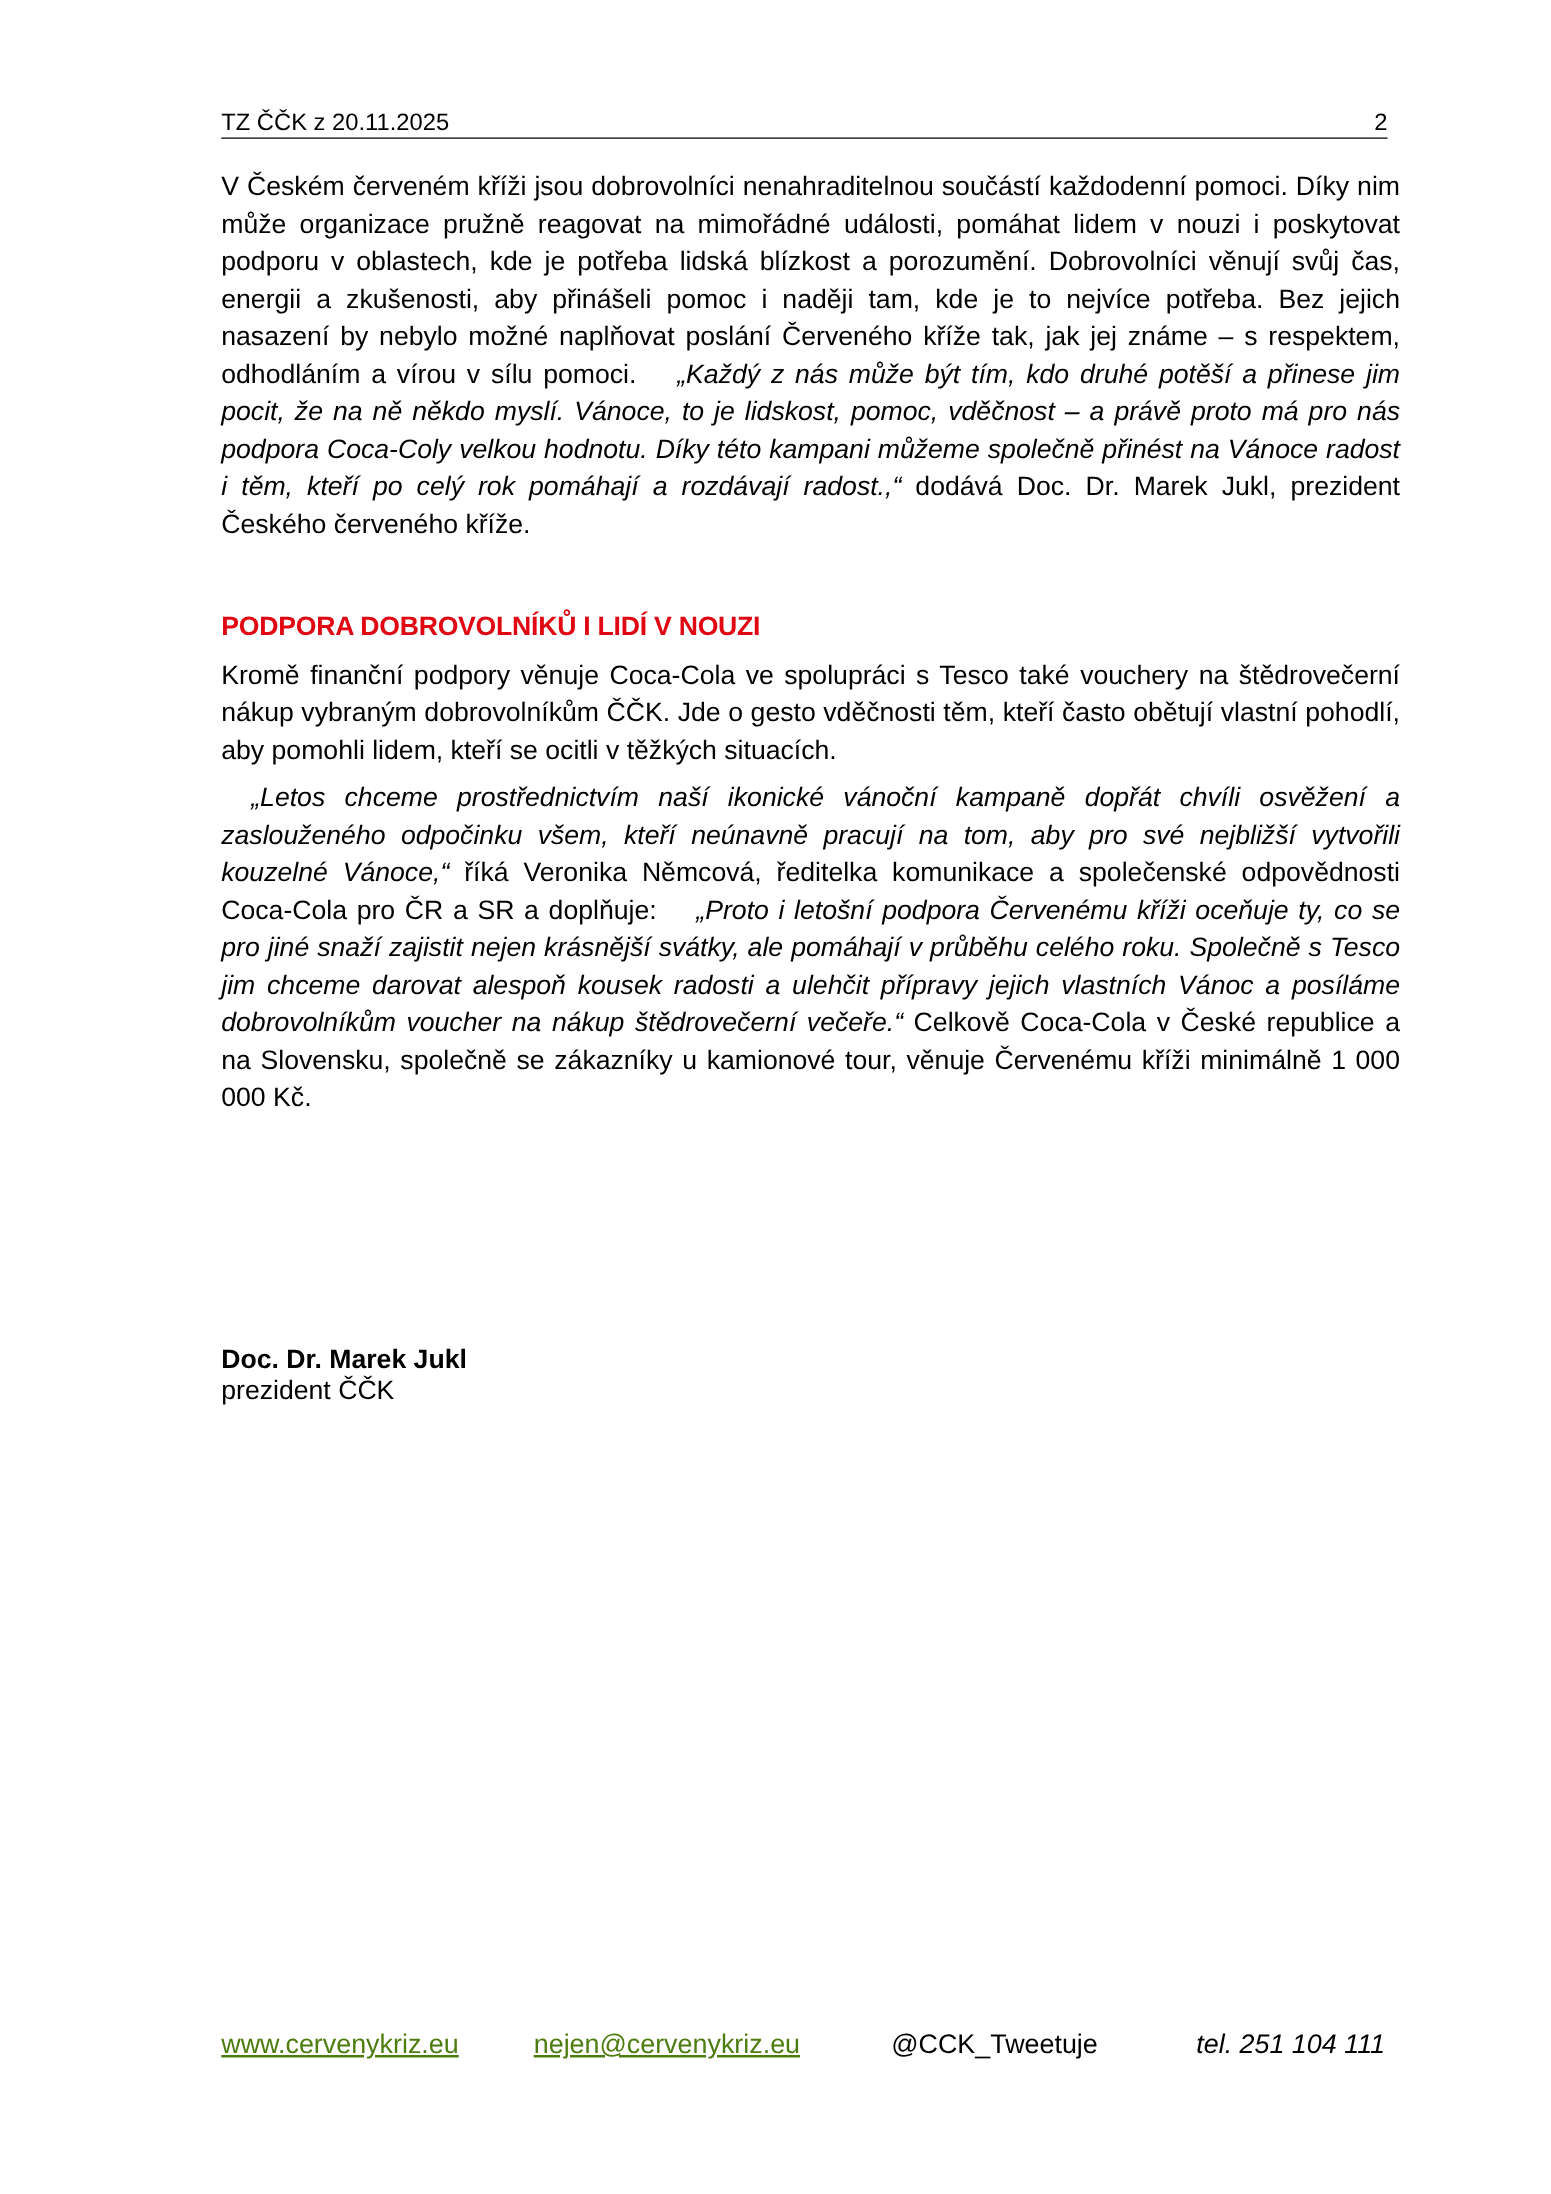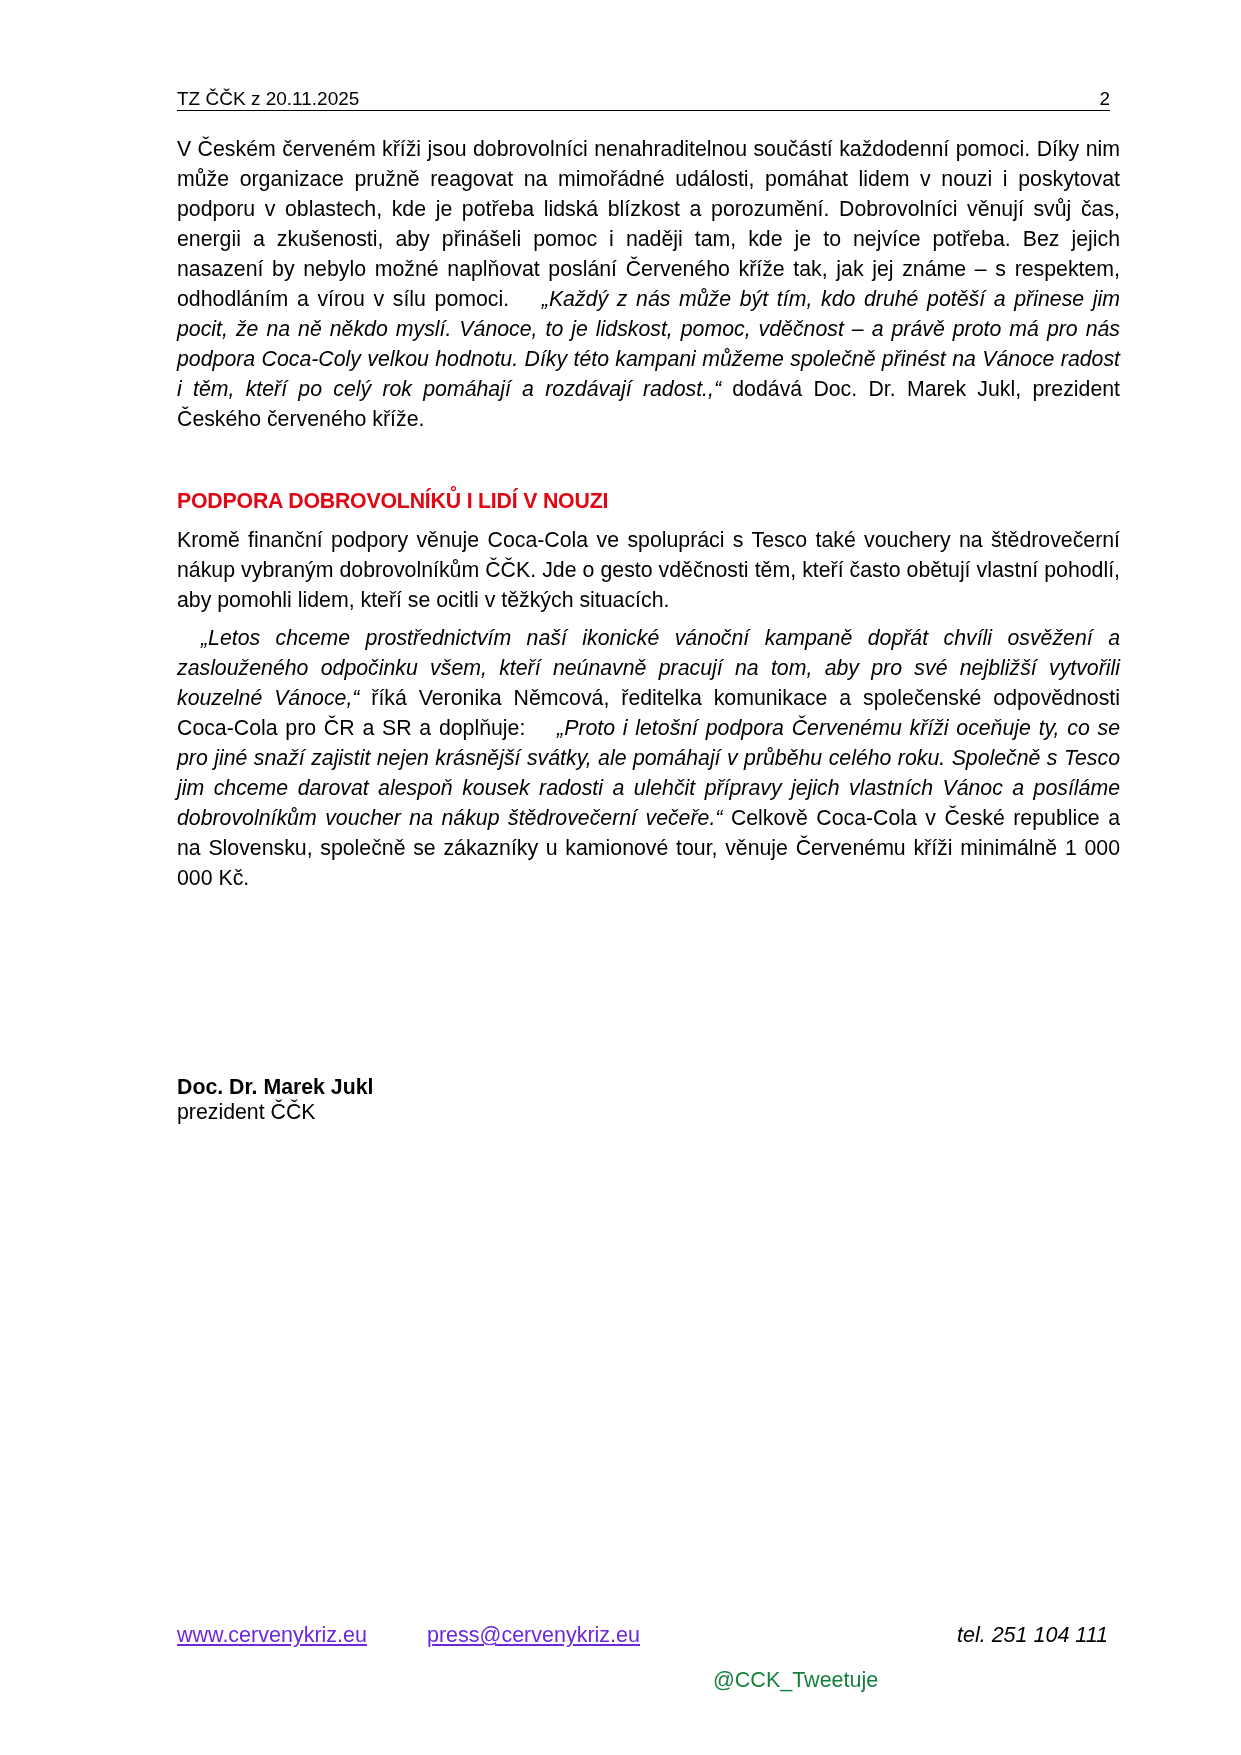--- a/index.html
+++ b/index.html
@@ -13,22 +13,22 @@
           font-size: 21.3px; line-height: 30px; text-align: justify; }
   .body p { margin: 0 0 8px 0; }
   .body em { font-style: italic; margin-left: 24px; }
   .gap { height: 44px; }
   h2.section { margin: 0 0 9px 0; font-size: 21.3px; line-height: 30px; font-weight: bold;
                color: #e00612; letter-spacing: -0.2px; }
   .sig { position: absolute; left: 177px; top: 1075px; font-size: 21.3px; line-height: 25px; }
   .sig .name { font-weight: bold; }
   .footer { position: absolute; top: 1621px; left: 0; width: 1241px; font-size: 21.5px; line-height: 28px; }
   .footer a, .footer span { position: absolute; top: 0; white-space: nowrap; }
-  .footer a { color: #6d28d9; text-decoration: underline; }
-  .footer .handle { color: #15803d; text-decoration: none; margin-top: 45px; }
+  .footer a { color: #4d7c0f; text-decoration: underline; }
+  .footer .handle { color: #000000; text-decoration: none; }
   .footer .tel { color: #000; font-style: italic; }
 </style>
 </head>
 <body>
 
 <div class="header">
   <span class="left">TZ ČČK z 20.11.2025</span>
   <span class="right">2</span>
 </div>
 
@@ -44,16 +44,16 @@
   </div>
 </div>
 
 <div class="sig">
   <div class="name">Doc. Dr. Marek Jukl</div>
   <div>prezident ČČK</div>
 </div>
 
 <div class="footer">
   <a style="left:177px">www.cervenykriz.eu</a>
-  <a style="left:427px">press@cervenykriz.eu</a>
+  <a style="left:427px">nejen@cervenykriz.eu</a>
   <span class="handle" style="left:713px">@CCK_Tweetuje</span>
   <span class="tel" style="left:957px">tel. 251 104 111</span>
 </div>
 
 </body></html>

